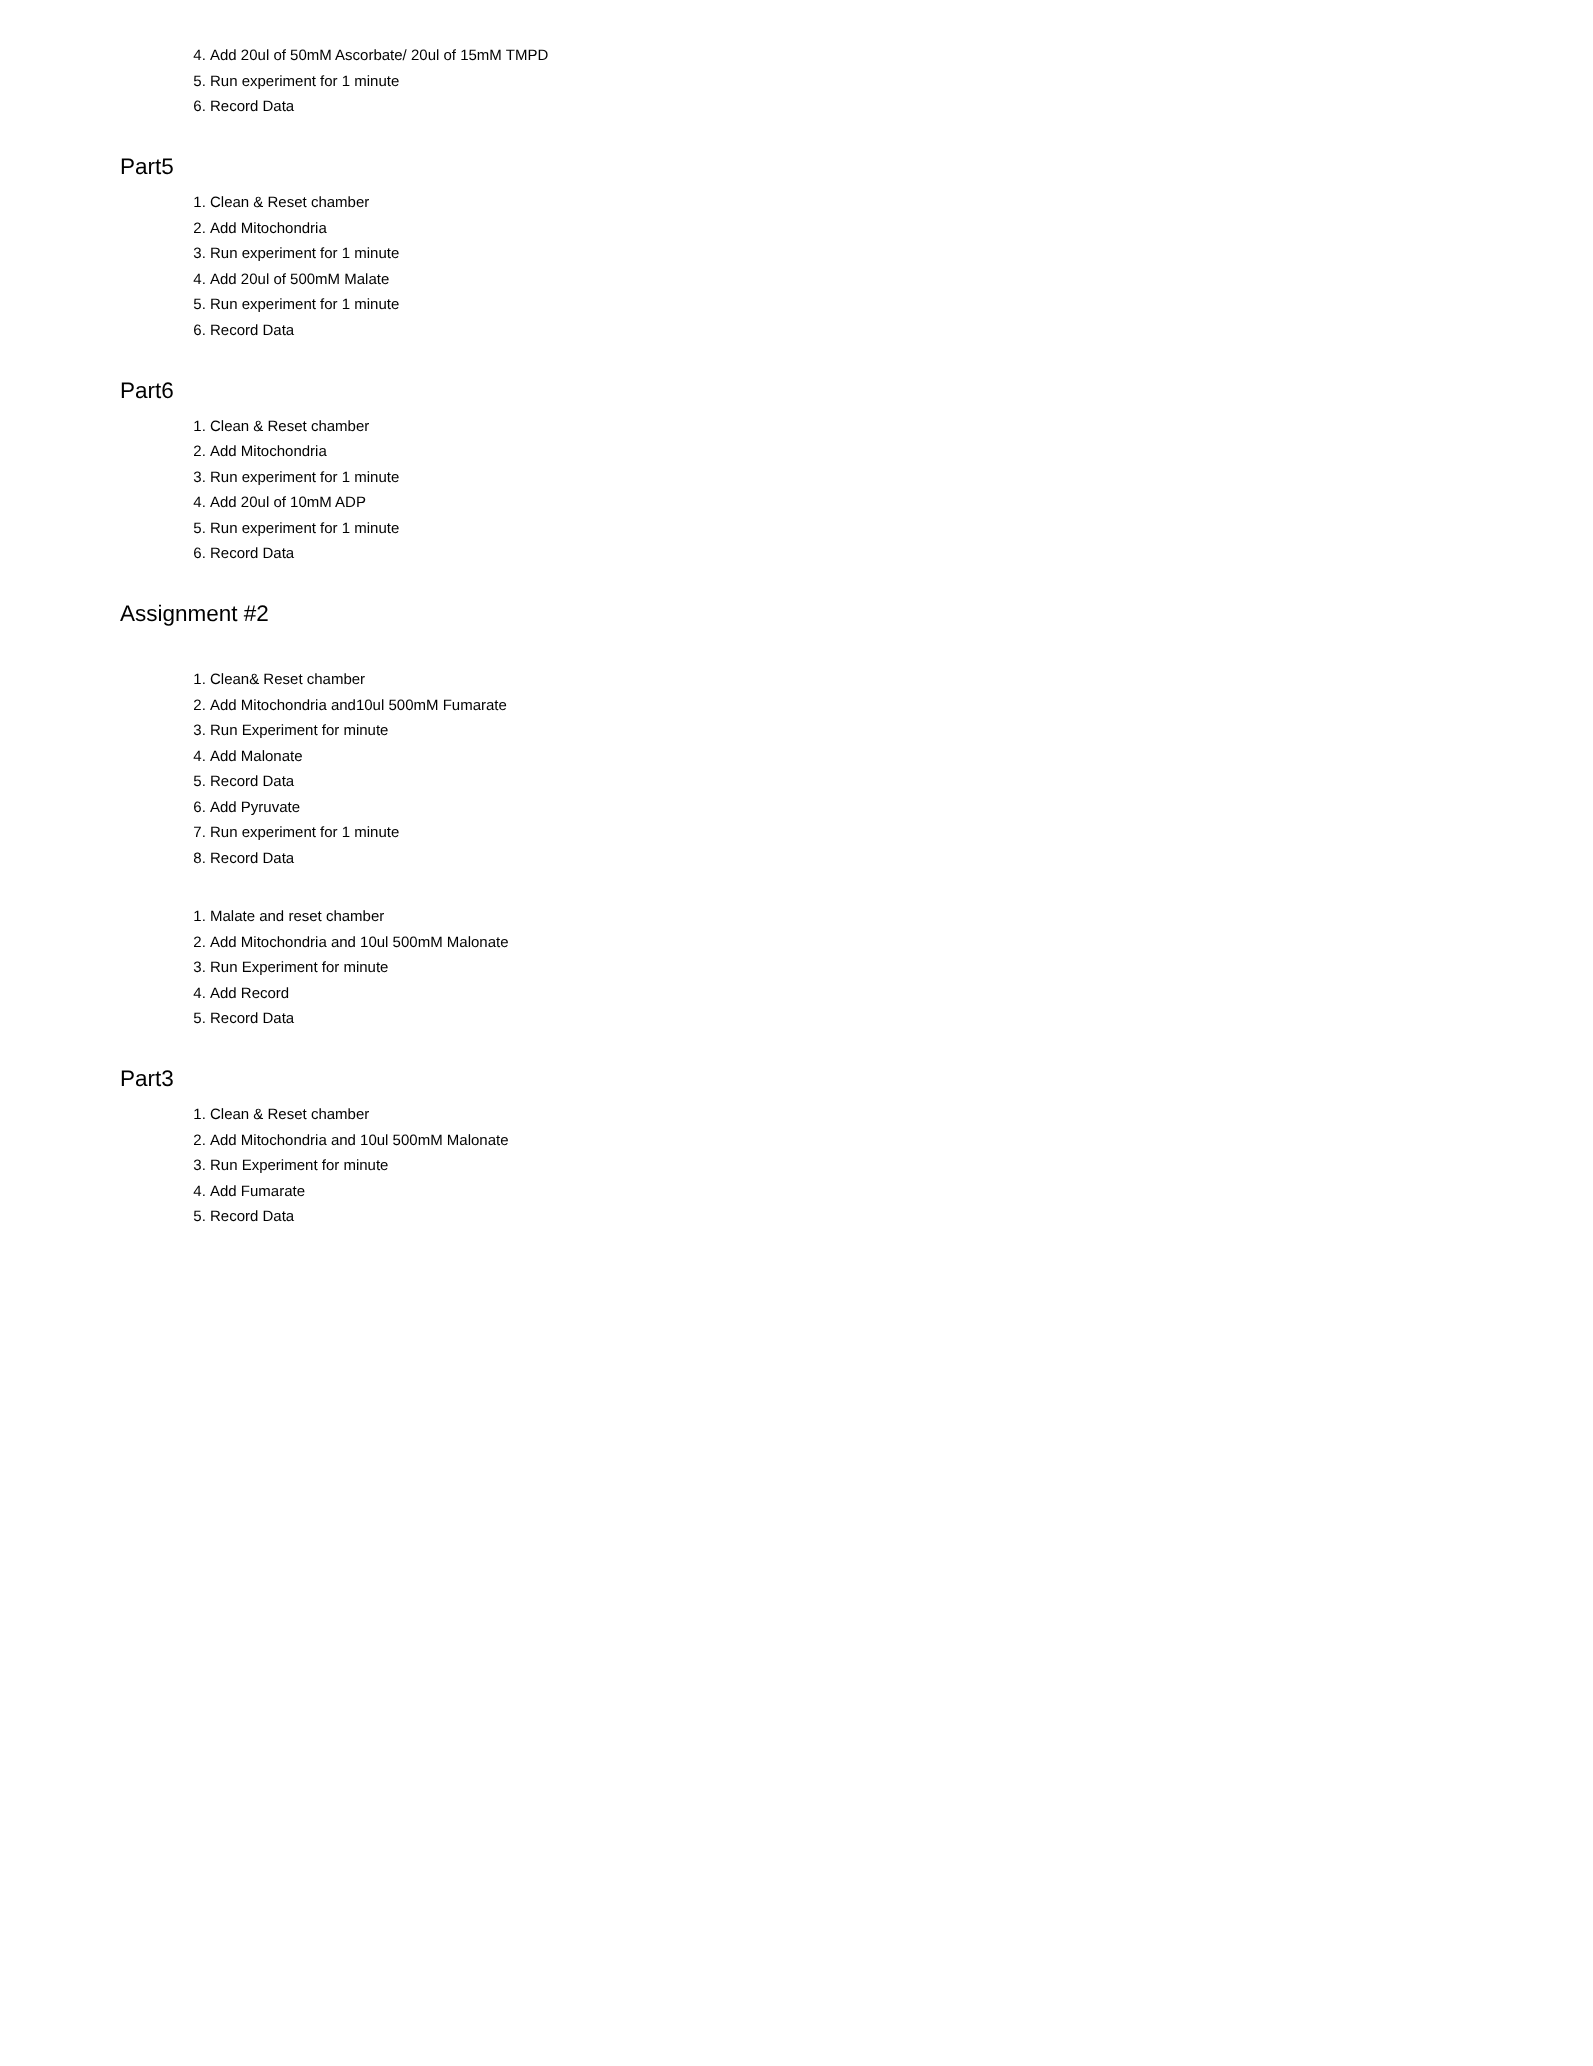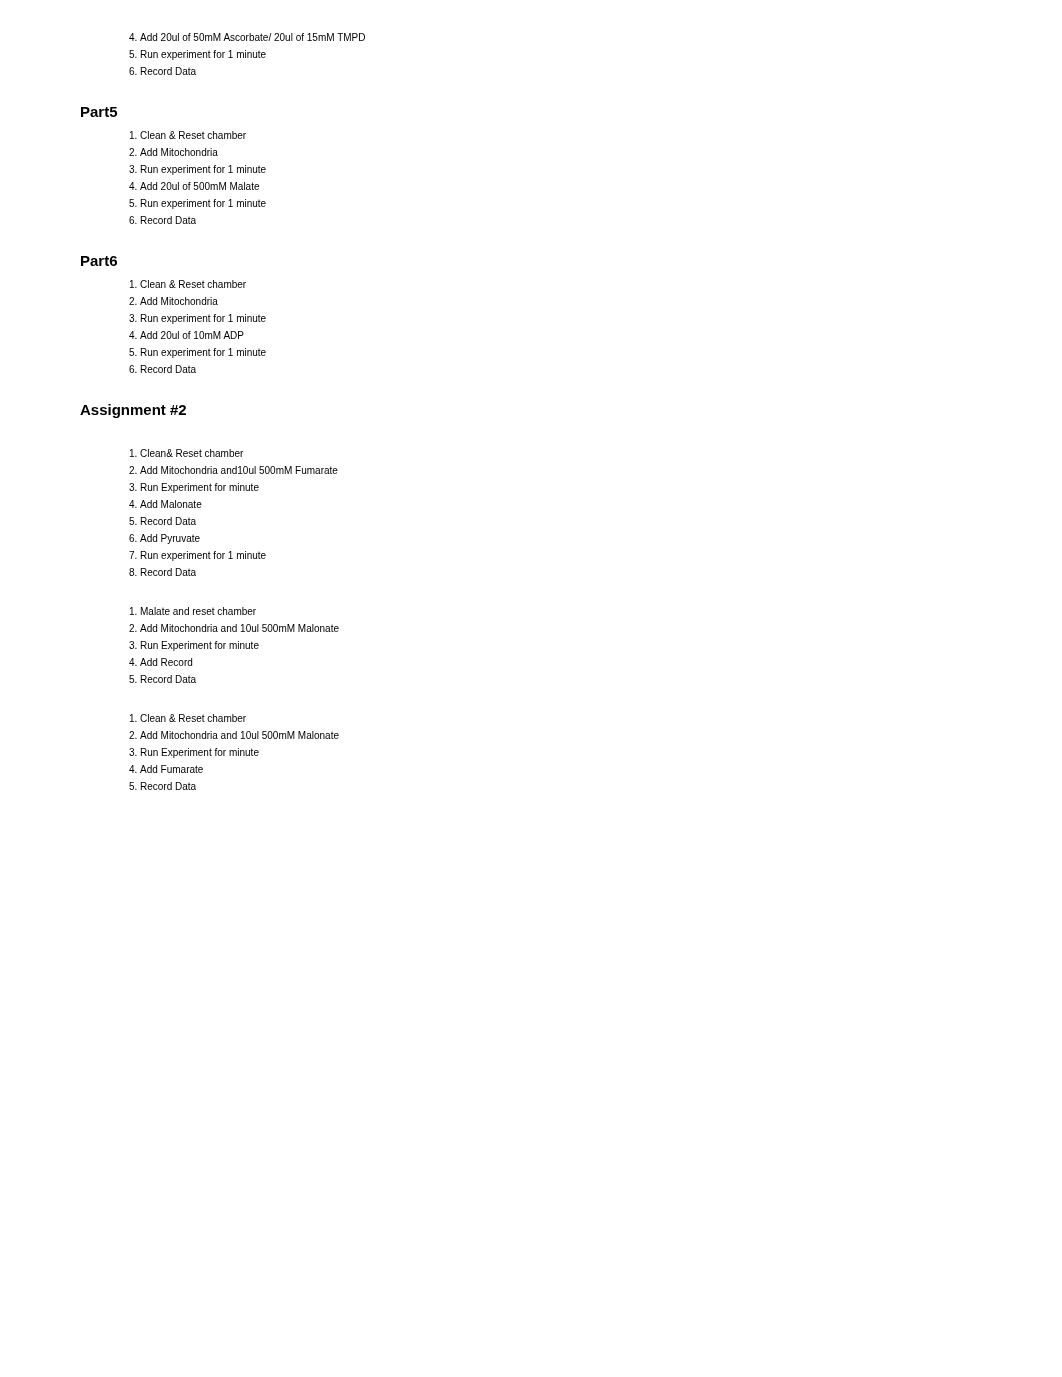--- a/index.html
+++ b/index.html
@@ -14,21 +14,21 @@
       color: #000000;
       width: 1062px;
       min-height: 1377px;
       padding: 30px 60px 60px 80px;
     }
     .section {
       margin-bottom: 24px;
     }
     .section-title {
       font-size: 15px;
-      font-weight: bold;
+      font-weight: normal;
       margin-bottom: 8px;
       margin-top: 4px;
     }
     ol {
       padding-left: 60px;
       margin: 0;
     }
     ol li {
       margin-bottom: 2px;
       font-size: 10px;
@@ -92,20 +92,21 @@
   <ol>
     <li>Malate and reset chamber</li>
     <li>Add Mitochondria and 10ul 500mM Malonate</li>
     <li>Run Experiment for  minute</li>
     <li>Add Record</li>
     <li>Record Data</li>
   </ol>
 </div>
 
 <div class="section">
+  <div class="section-title">Part3</div>
   <ol>
     <li>Clean &amp; Reset chamber</li>
     <li>Add Mitochondria and 10ul 500mM Malonate</li>
     <li>Run Experiment for  minute</li>
     <li>Add Fumarate</li>
     <li>Record Data</li>
   </ol>
 </div>
 
 </body></html>

